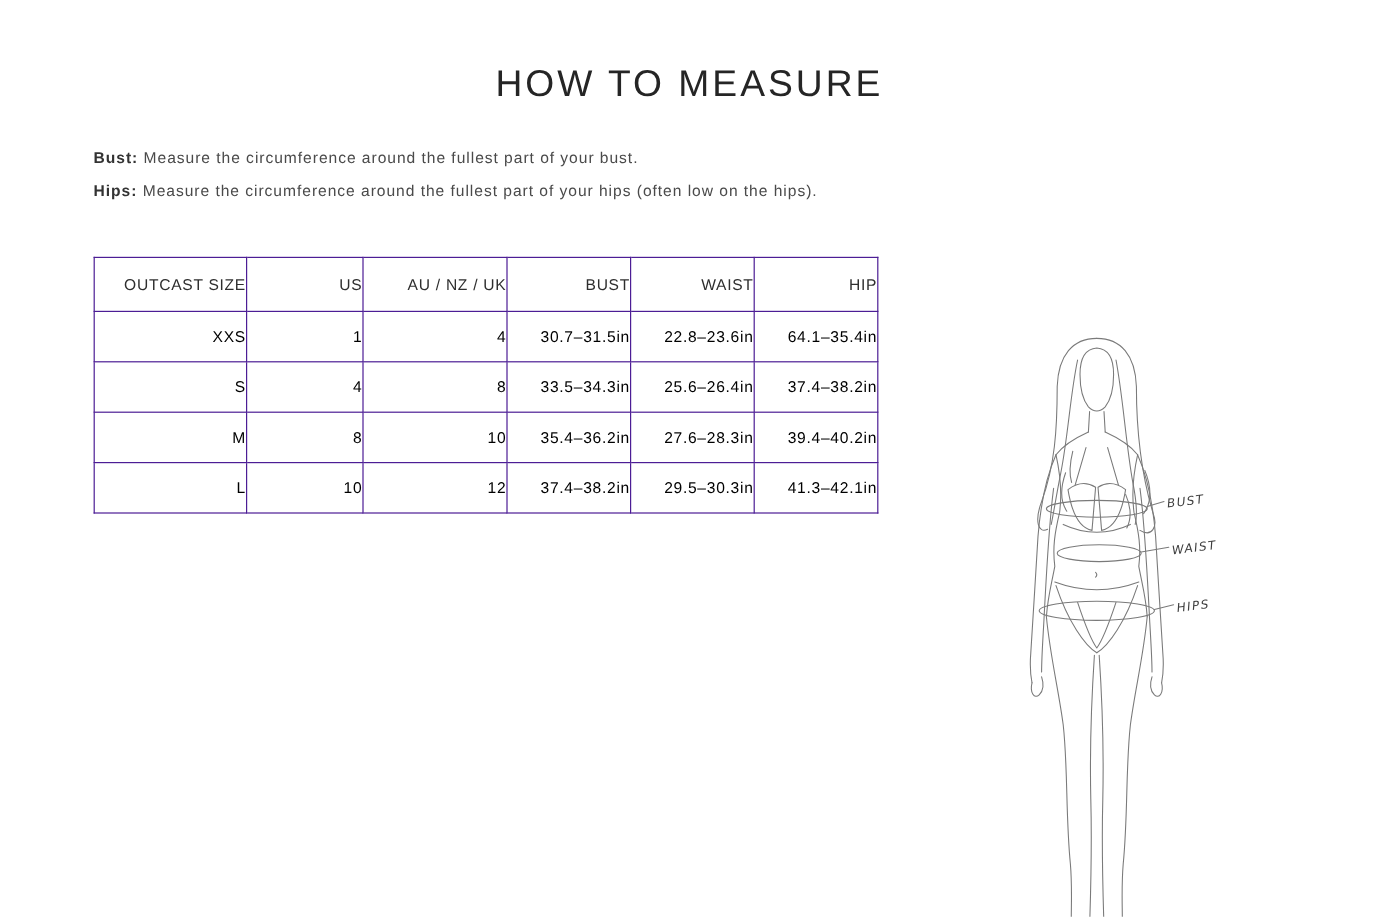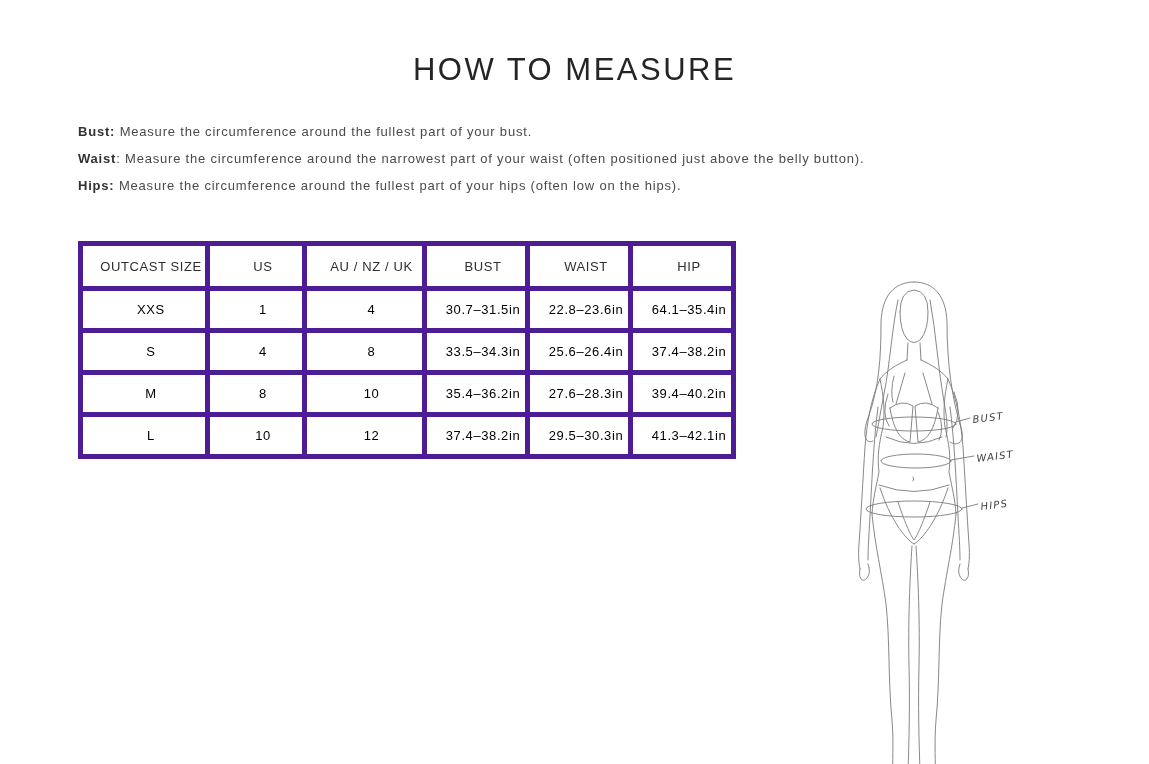--- a/index.html
+++ b/index.html
@@ -35,22 +35,22 @@
     color: #333333;
   }
 
   .size-table-wrap { margin: 42px 0 0 78px; }
   table.size-table {
     border-collapse: collapse;
     table-layout: fixed;
     width: 653px;
   }
   .size-table th, .size-table td {
-    border: 5px solid #4c1d95;
-    text-align: center;
+    border: 1px solid #4c1d95;
+    text-align: right;
     padding-left: 14px;
     font-size: 13px;
     letter-spacing: 0.6px;
     font-weight: 400;
     white-space: nowrap;
     overflow: hidden;
   }
   .size-table th {
     height: 45px;
     color: #2e2e2e;
@@ -85,21 +85,20 @@
 </style>
 </head>
 <body>
 
 <div class="page">
 
   <h1 class="page-title">HOW TO MEASURE</h1>
 
   <div class="instructions">
     <div class="instruction-line"><b>Bust:</b><span> Measure the circumference around the fullest part of your bust.</span></div>
-    <div class="instruction-line"><b>Waist</b><span>: Measure the circumference around the narrowest part of your waist (often positioned just above the belly button).</span></div>
     <div class="instruction-line"><b>Hips:</b><span> Measure the circumference around the fullest part of your hips (often low on the hips).</span></div>
   </div>
 
   <div class="size-table-wrap">
     <table class="size-table">
       <colgroup>
         <col style="width:127px">
           <col style="width:97px">
           <col style="width:120px">
         <col style="width:103px">

